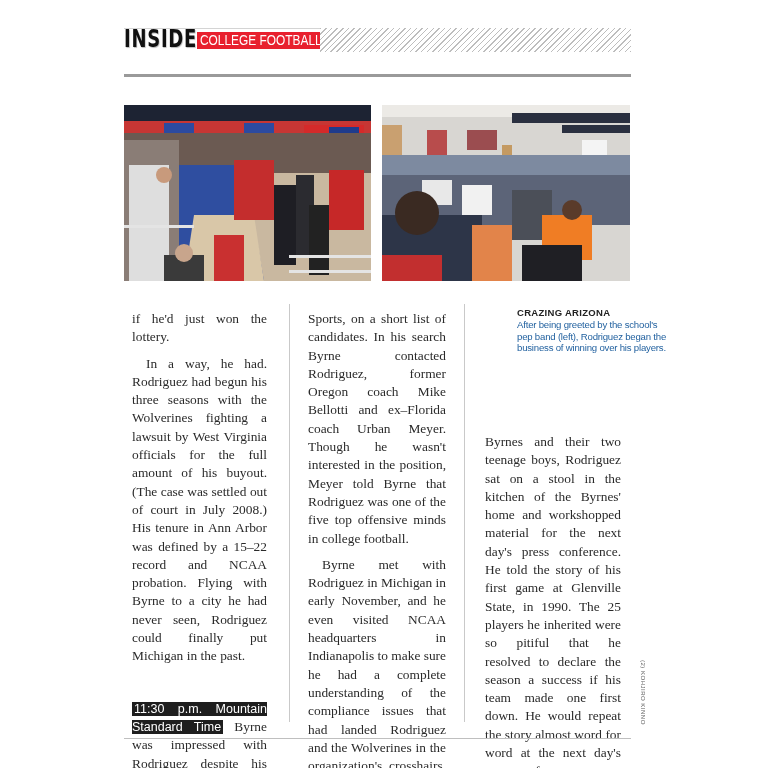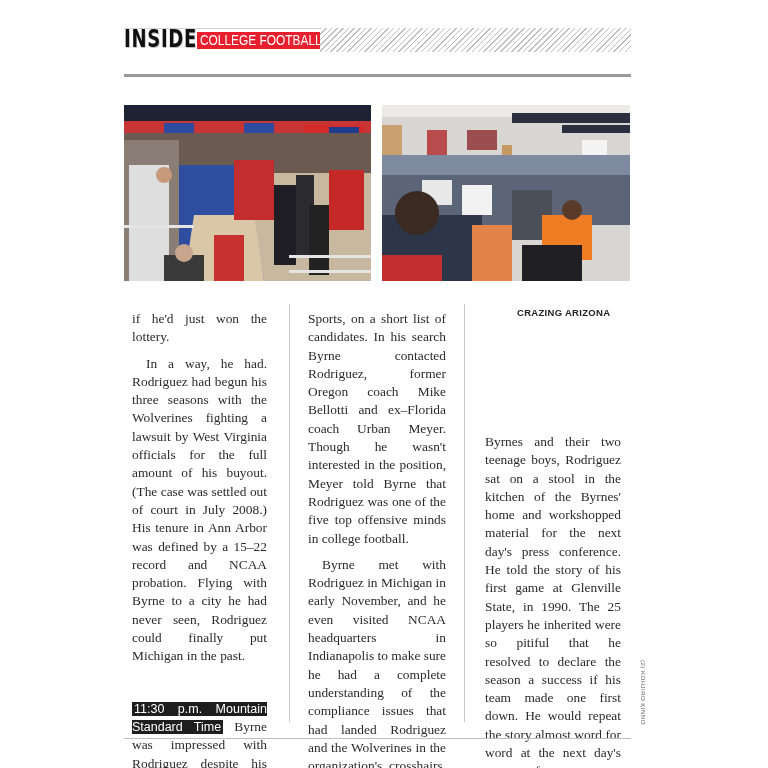--- a/index.html
+++ b/index.html
@@ -114,20 +114,21 @@
 </div>
 
 <div class="col col-2">
   <p>Sports, on a short list of candidates. In his search Byrne contacted Rodriguez, former Oregon coach Mike Bellotti and ex–Florida coach Urban Meyer. Though he wasn't interested in the position, Meyer told Byrne that Rodriguez was one of the five top offensive minds in college football.</p>
   <p class="indent">Byrne met with Rodriguez in Michigan in early November, and he even visited NCAA headquarters in Indianapolis to make sure he had a complete understanding of the compliance issues that had landed Rodriguez and the Wolverines in the organization's crosshairs. On Nov. 21 the two men agreed on a five-year, $9.55 million deal.</p>
   <p class="indent">As Rodriguez, wife Rita, daughter Raquel, 15, and son Rhett, 13, got to know the</p>
 </div>
 
 <div class="caption">
   <div class="caption-title">CRAZING ARIZONA</div>
+  <div class="caption-text">After being greeted by the school's pep band (left), Rodriguez began the business of winning over his players.</div>
 </div>
 
 <div class="col col-3">
   <p>Byrnes and their two teenage boys, Rodriguez sat on a stool in the kitchen of the Byrnes' home and workshopped material for the next day's press conference. He told the story of his first game at Glenville State, in 1990. The 25 players he inherited were so pitiful that he resolved to declare the season a success if his team made one first down. He would repeat the story almost word for word at the next day's press conference.</p>
   <div class="date-rule"></div>
 
 </div>
 
 <div class="credit">(2) KOHJIRO KINNO</div>
 

